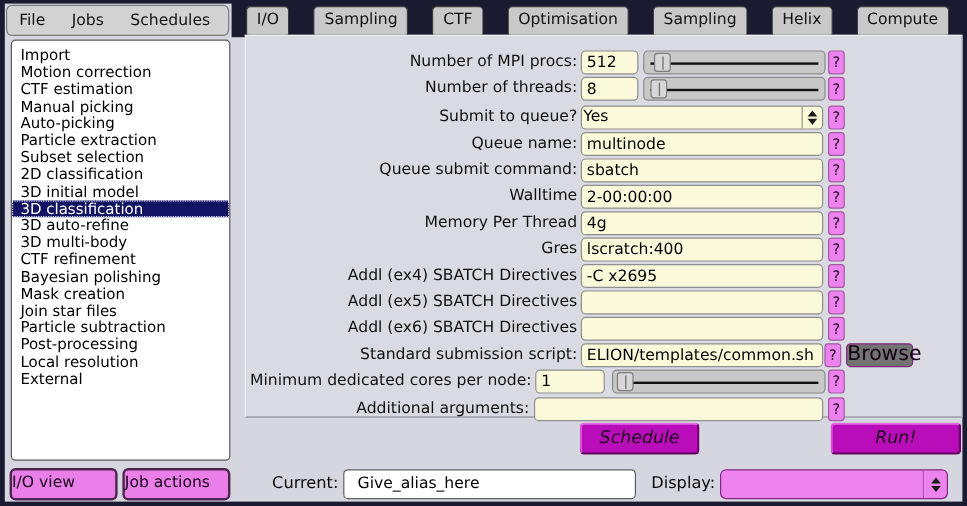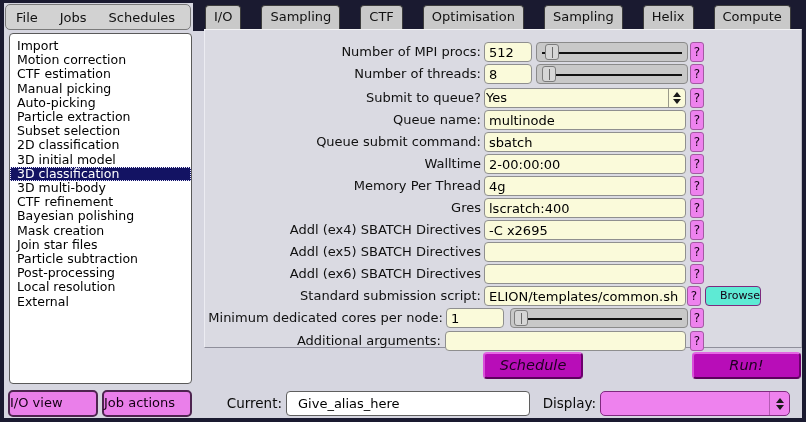--- a/index.html
+++ b/index.html
@@ -51,23 +51,23 @@
           text-align:center; color:#1c001c; cursor:pointer; }
   .choice { position:absolute; left:279px; top:0; width:202px; height:20px; background:#fafada;
             border:1px solid #8f8f8f; border-radius:4px; font-size:13px; line-height:18px;
             padding-left:1px; color:#000; }
   .arrows { position:absolute; right:0; top:0; width:17px; height:18px; border-left:1px solid #9a9a8a;
             display:flex; flex-direction:column; align-items:center; justify-content:center; gap:2px; }
   .tri-up { width:0; height:0; border-left:4px solid transparent; border-right:4px solid transparent;
             border-bottom:5px solid #1a1a1a; }
   .tri-dn { width:0; height:0; border-left:4px solid transparent; border-right:4px solid transparent;
             border-top:5px solid #1a1a1a; }
-  .browse { position:absolute; left:500px; top:0; width:56px; height:20px; background:#5eead4;
-            border:1px solid #7e2a7e; border-radius:4px; font-size:11px; line-height:17px;
-            text-align:right; color:#140014; cursor:pointer; }
+  .browse { position:absolute; left:500px; top:0; width:56px; height:20px; background:#737373;
+            border:1px solid #7e2a7e; border-radius:4px; font-size:17px; line-height:17px;
+            text-align:left; color:#140014; cursor:pointer; }
 
   
   .action-btn { position:absolute; top:352px; height:27px; background:#b80db8;
                 border-top:2px solid #e466e4; border-left:2px solid #d94fd9;
                 border-right:2px solid #6d006d; border-bottom:2px solid #5e005e;
                 border-radius:4px; text-align:center; color:#1f0020; cursor:pointer; }
   .btn-schedule { left:483px; width:100px; font-style:italic; font-size:14.5px; line-height:22px; }
   .btn-check { left:588px; width:100px; font-size:11.5px; line-height:23px; }
   .btn-run { left:692px; width:109px; font-style:italic; font-size:14.5px; line-height:22px; }
 
@@ -102,20 +102,21 @@
     <div class="job-item">Import</div>
     <div class="job-item">Motion correction</div>
     <div class="job-item">CTF estimation</div>
     <div class="job-item">Manual picking</div>
     <div class="job-item">Auto-picking</div>
     <div class="job-item">Particle extraction</div>
     <div class="job-item">Subset selection</div>
     <div class="job-item">2D classification</div>
     <div class="job-item">3D initial model</div>
     <div class="job-item selected">3D classification</div>
+    <div class="job-item">3D auto-refine</div>
     <div class="job-item">3D multi-body</div>
     <div class="job-item">CTF refinement</div>
     <div class="job-item">Bayesian polishing</div>
     <div class="job-item">Mask creation</div>
     <div class="job-item">Join star files</div>
     <div class="job-item">Particle subtraction</div>
     <div class="job-item">Post-processing</div>
     <div class="job-item">Local resolution</div>
     <div class="job-item">External</div>
   </div>

